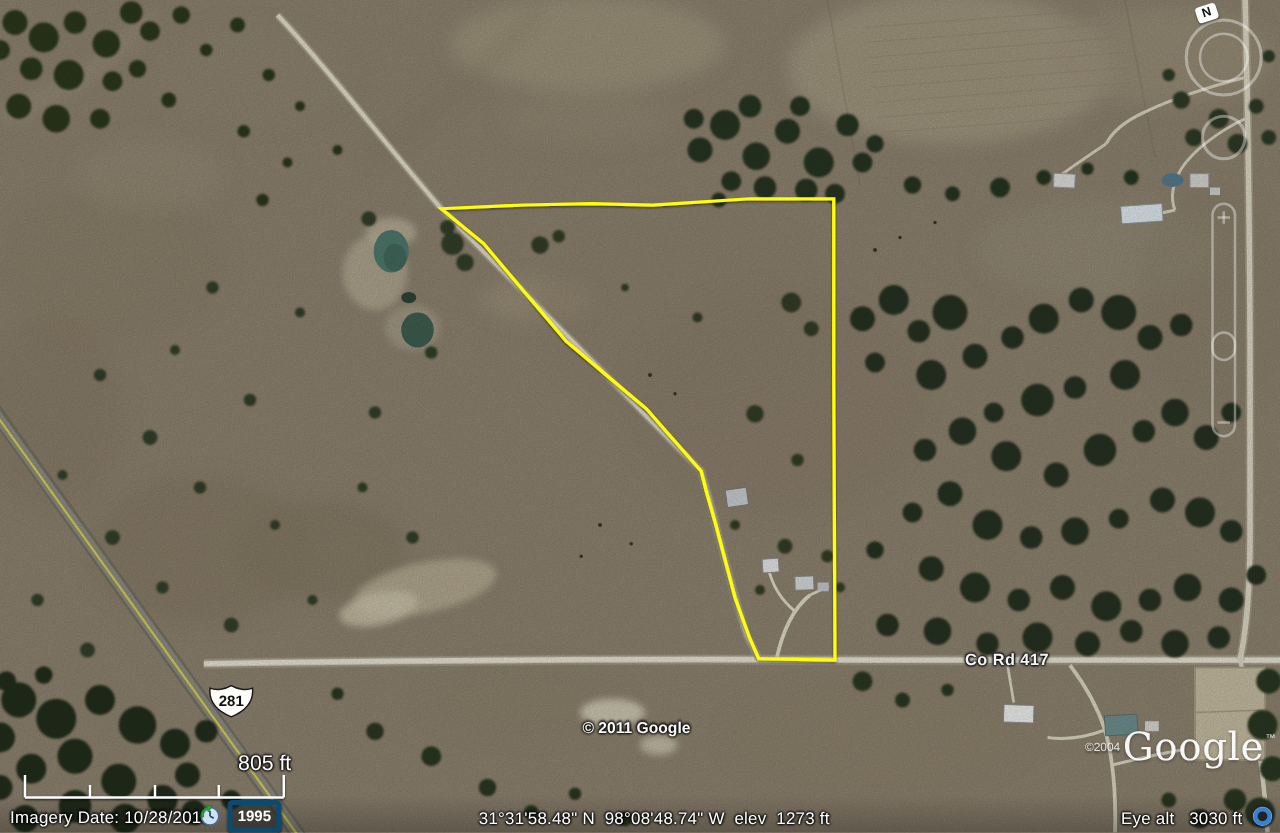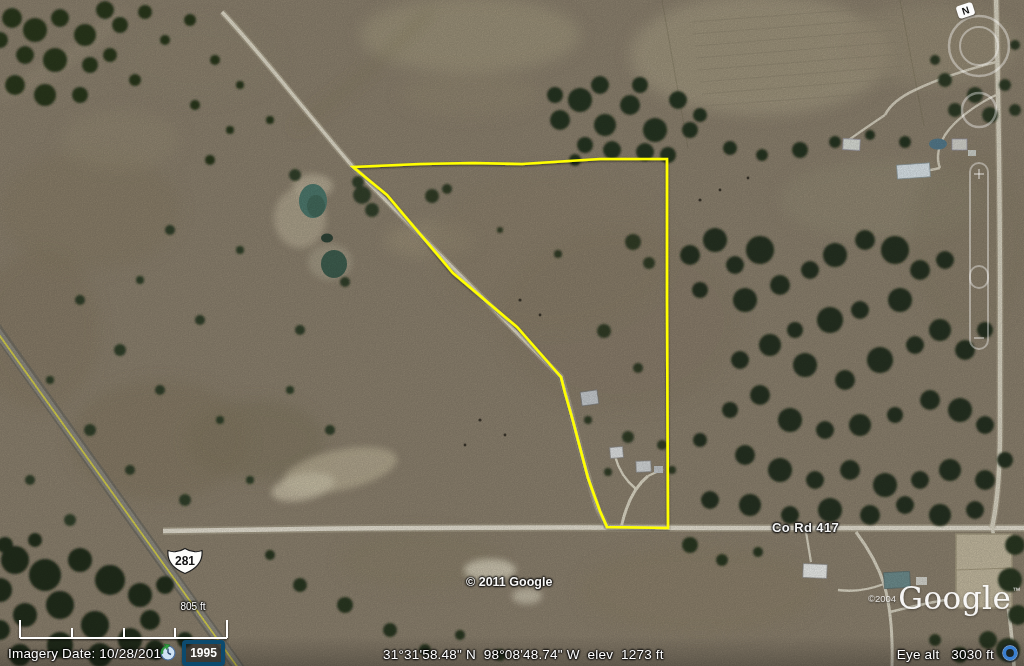--- a/index.html
+++ b/index.html
@@ -12,21 +12,21 @@
   .statustxt{font-size:13.5px;letter-spacing:.2px;white-space:pre;}
   #imagery-date{left:8px;top:646px;}
   #time-badge{left:182px;top:640px;width:35px;height:18px;border:4px solid #0c4a6e;
       border-radius:4px;background:rgba(35,35,35,.62);color:#fff;font-weight:bold;
       font-size:12px;text-align:center;line-height:18px;box-shadow:0 1px 2px rgba(0,0,0,.6);}
   #clock-icon{left:158px;top:643px;width:18px;height:18px;}
   #coords{left:383px;top:647px;}
   #eye-alt{right:30px;top:647px;}
   #stream-icon{right:3px;top:642px;width:22px;height:22px;}
   #center-watermark{left:466px;top:575px;font-size:12.5px;font-weight:bold;opacity:.95;}
-  #scale-label{left:153px;top:601px;width:80px;text-align:center;font-size:10px;}
+  #scale-label{left:153px;top:601px;width:80px;text-align:right;font-size:17px;}
   #logo-block{position:absolute;left:868px;top:583px;display:flex;align-items:center;color:#fff;}
   #logo-copy{font-size:9.5px;opacity:.8;margin-right:2px;text-shadow:0 1px 2px rgba(0,0,0,.8);}
   #logo-text{font-family:"DejaVu Serif","Liberation Serif",serif;font-size:31px;line-height:30px;
       opacity:.93;letter-spacing:.5px;text-shadow:0 1px 3px rgba(0,0,0,.45);}
   #logo-tm{font-size:8px;opacity:.85;margin-top:-16px;margin-left:1px;}
   #road-label{left:772px;top:520px;font-size:13px;font-weight:bold;letter-spacing:.4px;color:#f4f4f4;}
   #compass-n{left:957px;top:4px;width:17px;height:13px;background:#fdfdfd;border-radius:3px;
       transform:rotate(-18deg);color:#111;font-size:10px;font-weight:bold;text-align:center;
       line-height:13px;box-shadow:0 1px 2px rgba(0,0,0,.5);}
   #bottom-fade{position:absolute;left:0;bottom:0;width:1024px;height:30px;pointer-events:none;

